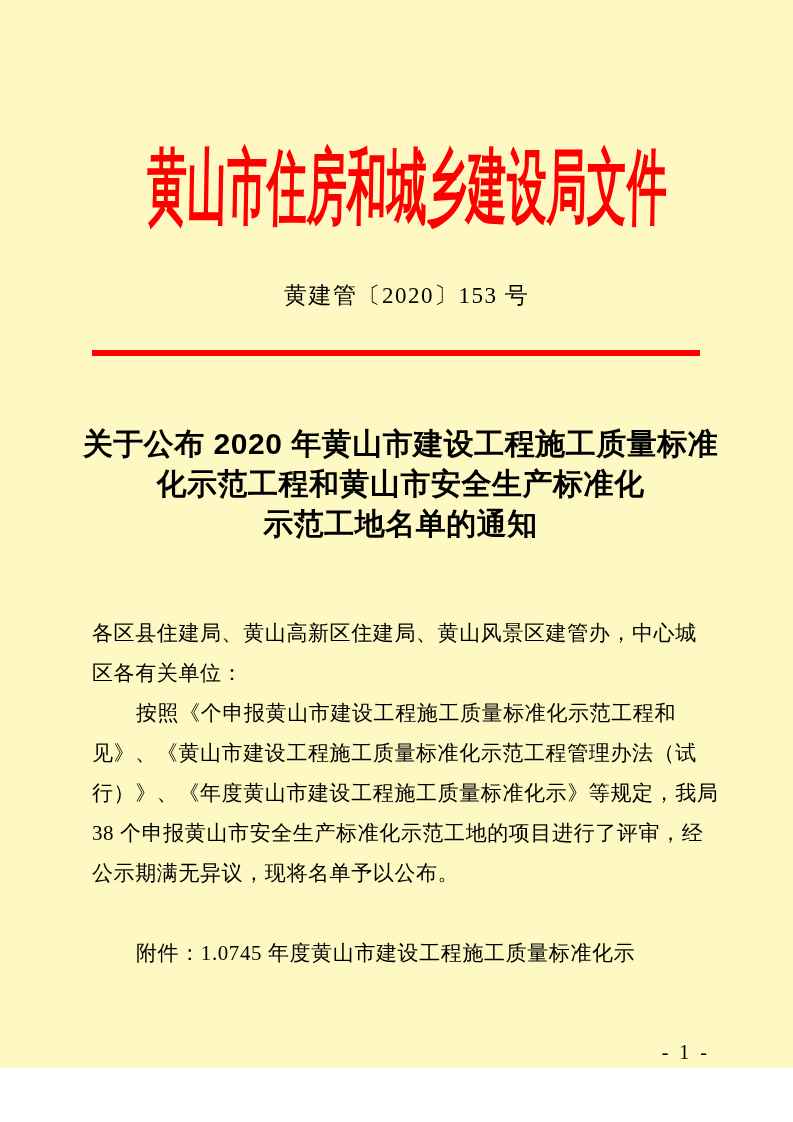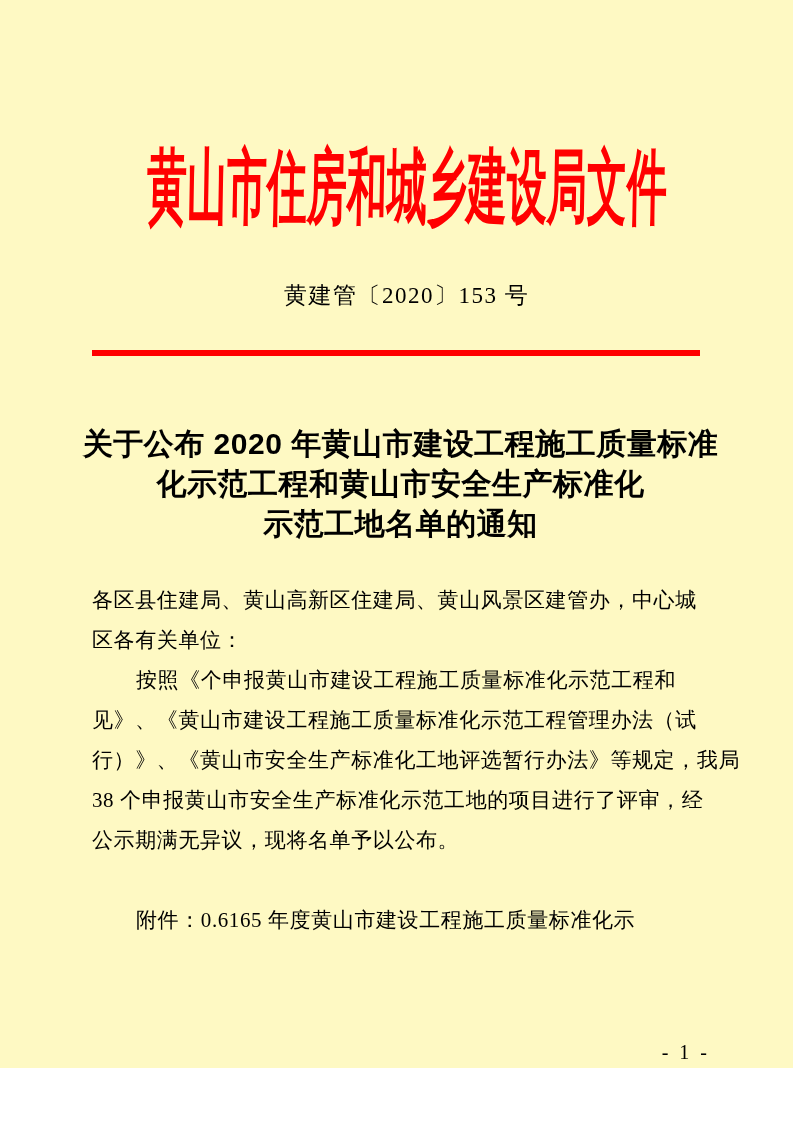--- a/index.html
+++ b/index.html
@@ -63,21 +63,21 @@
     width: 100%;
     text-align: center;
     font-family: "Liberation Sans", sans-serif;
     font-weight: bold;
     font-size: 30px;
     line-height: 40px;
     letter-spacing: 0.5px;
   }
   .body-block {
     position: absolute;
-    top: 580px;
+    top: 613px;
     left: 92px;
     width: 616px;
     font-size: 21px;
     line-height: 40px;
     letter-spacing: 0.6px;
   }
   .body-line {
     white-space: nowrap;
   }
   .indent {
@@ -113,22 +113,22 @@
     <div class="title-line">关于公布 2020 年黄山市建设工程施工质量标准</div>
     <div class="title-line">化示范工程和黄山市安全生产标准化</div>
     <div class="title-line">示范工地名单的通知</div>
   </div>
 
   <div class="body-block">
     <div class="body-line">各区县住建局、黄山高新区住建局、黄山风景区建管办，中心城</div>
     <div class="body-line">区各有关单位：</div>
     <div class="body-line indent">按照《个申报黄山市建设工程施工质量标准化示范工程和</div>
     <div class="body-line">见》、《黄山市建设工程施工质量标准化示范工程管理办法（试</div>
-    <div class="body-line">行）》、《黄山市安全生产标准化工地评选暂行办法》等规定，我局</div>
+    <div class="body-line">行）》、《年度黄山市建设工程施工质量标准化示》等规定，我局</div>
     <div class="body-line">38 个申报黄山市安全生产标准化示范工地的项目进行了评审，经</div>
     <div class="body-line">公示期满无异议，现将名单予以公布。</div>
     <div class="blank-line"></div>
-    <div class="body-line indent">附件：0.6165 年度黄山市建设工程施工质量标准化示</div>
+    <div class="body-line indent">附件：1.0745 年度黄山市建设工程施工质量标准化示</div>
   </div>
 
   <div class="page-footer">- 1 -</div>
 
 </div>
 
 </body></html>

